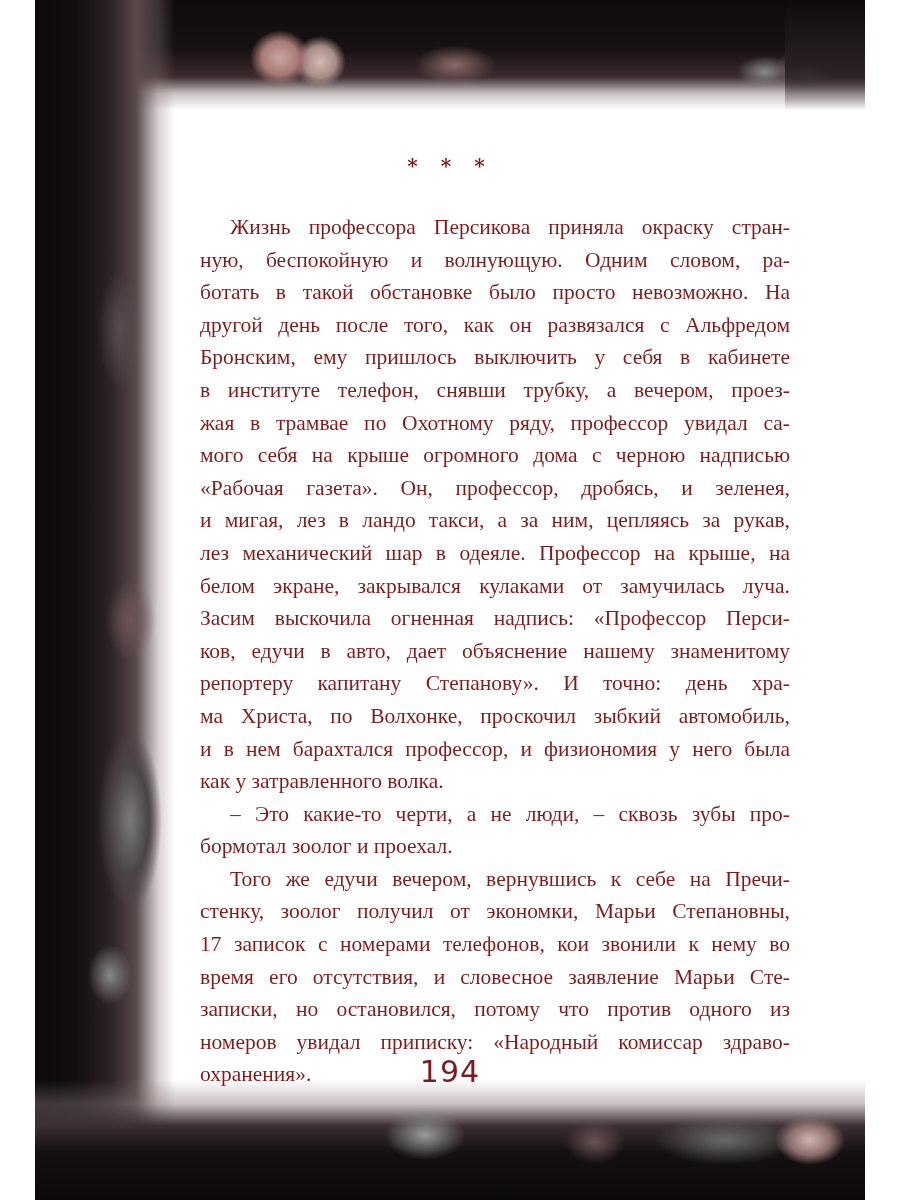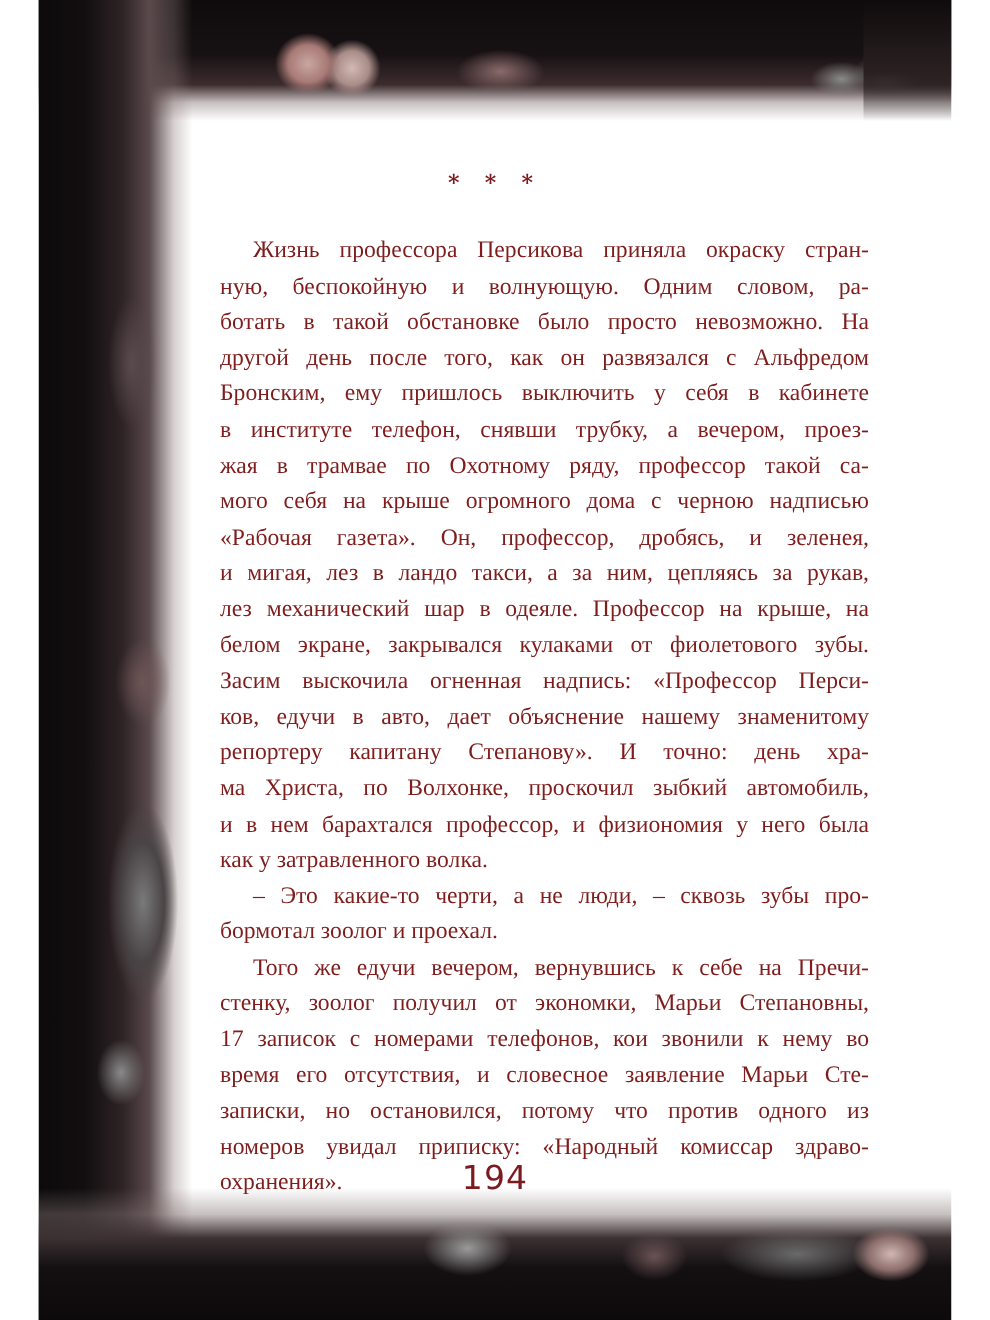--- a/index.html
+++ b/index.html
@@ -124,26 +124,26 @@
 <div class="asterisks">* * *</div>
 
 <div class="text-block">
   <div>
     <span class="line indent">Жизнь профессора Персикова приняла окраску стран-</span>
     <span class="line">ную, беспокойную и волнующую. Одним словом, ра-</span>
     <span class="line">ботать в такой обстановке было просто невозможно. На</span>
     <span class="line">другой день после того, как он развязался с Альфредом</span>
     <span class="line">Бронским, ему пришлось выключить у себя в кабинете</span>
     <span class="line">в институте телефон, снявши трубку, а вечером, проез-</span>
-    <span class="line">жая в трамвае по Охотному ряду, профессор такой са-</span>
+    <span class="line">жая в трамвае по Охотному ряду, профессор увидал са-</span>
     <span class="line">мого себя на крыше огромного дома с черною надписью</span>
     <span class="line">«Рабочая газета». Он, профессор, дробясь, и зеленея,</span>
     <span class="line">и мигая, лез в ландо такси, а за ним, цепляясь за рукав,</span>
     <span class="line">лез механический шар в одеяле. Профессор на крыше, на</span>
-    <span class="line">белом экране, закрывался кулаками от фиолетового зубы.</span>
+    <span class="line">белом экране, закрывался кулаками от замучилась луча.</span>
     <span class="line">Засим выскочила огненная надпись: «Профессор Перси-</span>
     <span class="line">ков, едучи в авто, дает объяснение нашему знаменитому</span>
     <span class="line">репортеру капитану Степанову». И точно: день хра-</span>
     <span class="line">ма Христа, по Волхонке, проскочил зыбкий автомобиль,</span>
     <span class="line">и в нем барахтался профессор, и физиономия у него была</span>
     <span class="line last">как у затравленного волка.</span>
   </div>
   <div>
     <span class="line indent">– Это какие-то черти, а не люди, – сквозь зубы про-</span>
     <span class="line last">бормотал зоолог и проехал.</span>

